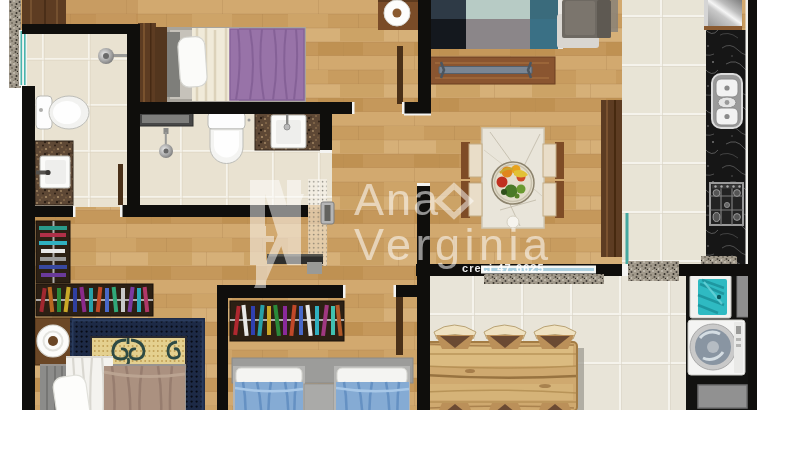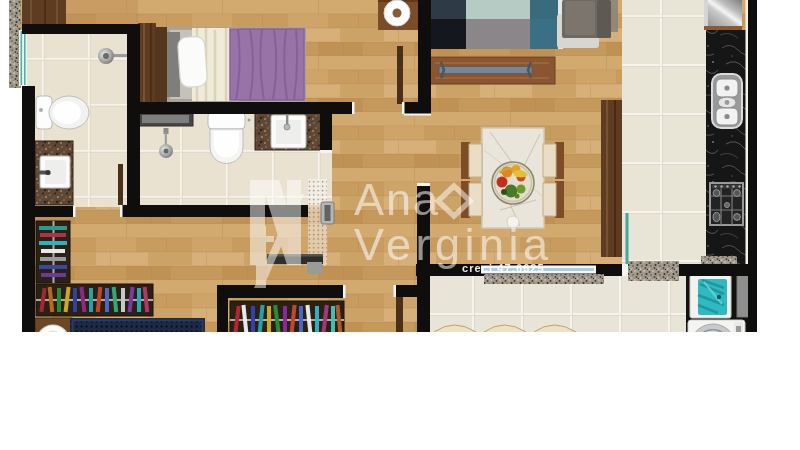--- a/index.html
+++ b/index.html
@@ -1,16 +1,16 @@
 <!DOCTYPE html>
 <html><head>
 <meta charset="utf-8">
 <style>
 html,body{margin:0;padding:0;background:#fff;}
-#plan{width:800px;height:332px;position:relative;font-family:"Liberation Sans", sans-serif;border-radius:21px;}
+#plan{width:800px;height:410px;position:relative;font-family:"Liberation Sans", sans-serif;border-radius:21px;}
 </style>
 </head>
 <body>
 <div id="plan">
 <svg width="800" height="450" viewBox="0 0 800 450">
 <defs>
 <pattern id="wood" width="96" height="56" patternUnits="userSpaceOnUse">
   <rect width="96" height="56" fill="#cda369"></rect>
   <rect y="0" width="96" height="14" fill="#d2a96f"></rect>
   <rect y="14" width="96" height="14" fill="#c89c5f"></rect>

